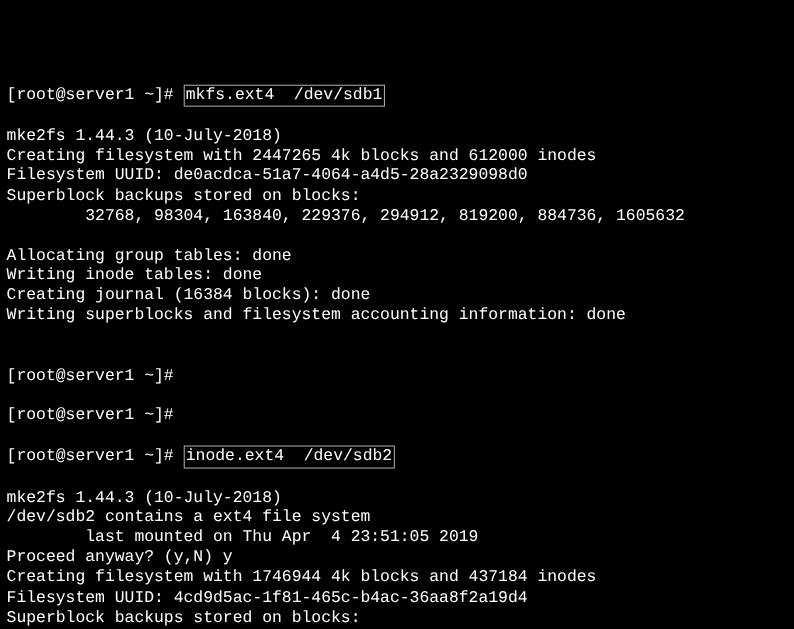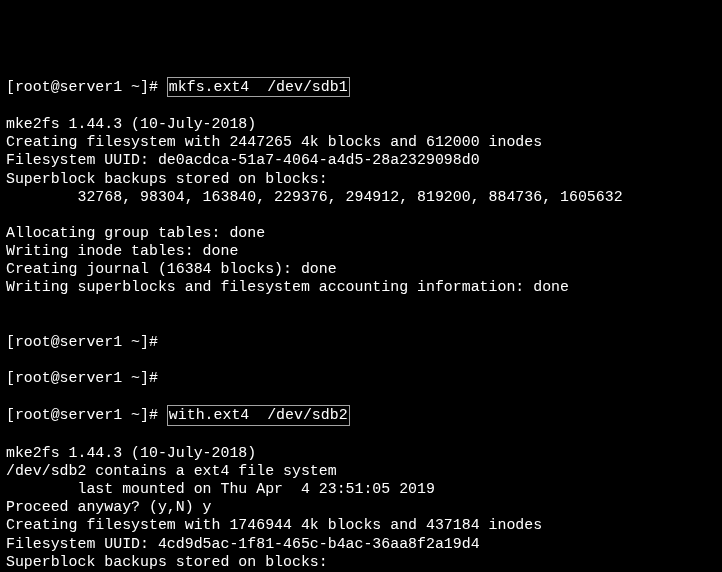--- a/index.html
+++ b/index.html
@@ -25,18 +25,18 @@
   </style>
 </head>
 <body>
 
 
 
 <span class="line"><span>[root@server1 ~]# </span><span class="hl">mkfs.ext4  /dev/sdb1</span></span>
 <span class="line">mke2fs 1.44.3 (10-July-2018)</span><span class="line">Creating filesystem with 2447265 4k blocks and 612000 inodes</span><span class="line">Filesystem UUID: de0acdca-51a7-4064-a4d5-28a2329098d0</span><span class="line">Superblock backups stored on blocks:</span><span class="line">        32768, 98304, 163840, 229376, 294912, 819200, 884736, 1605632</span><span class="line"></span><span class="line">Allocating group tables: done</span><span class="line">Writing inode tables: done</span><span class="line">Creating journal (16384 blocks): done</span><span class="line">Writing superblocks and filesystem accounting information: done</span><span class="line"></span>
 <span class="line">[root@server1 ~]#</span>
 <span class="line">[root@server1 ~]#</span>
-<span class="line"><span>[root@server1 ~]# </span><span class="hl">with.ext4  /dev/sdb2</span></span>
+<span class="line"><span>[root@server1 ~]# </span><span class="hl">inode.ext4  /dev/sdb2</span></span>
 <span class="line">mke2fs 1.44.3 (10-July-2018)</span><span class="line">/dev/sdb2 contains a ext4 file system</span><span class="line">        last mounted on Thu Apr  4 23:51:05 2019</span><span class="line">Proceed anyway? (y,N) y</span><span class="line">Creating filesystem with 1746944 4k blocks and 437184 inodes</span><span class="line">Filesystem UUID: 4cd9d5ac-1f81-465c-b4ac-36aa8f2a19d4</span><span class="line">Superblock backups stored on blocks:</span><span class="line">        32768, 98304, 163840, 229376, 294912, 819200, 884736, 1605632</span>
 
 
 
 
 
 </body></html>

